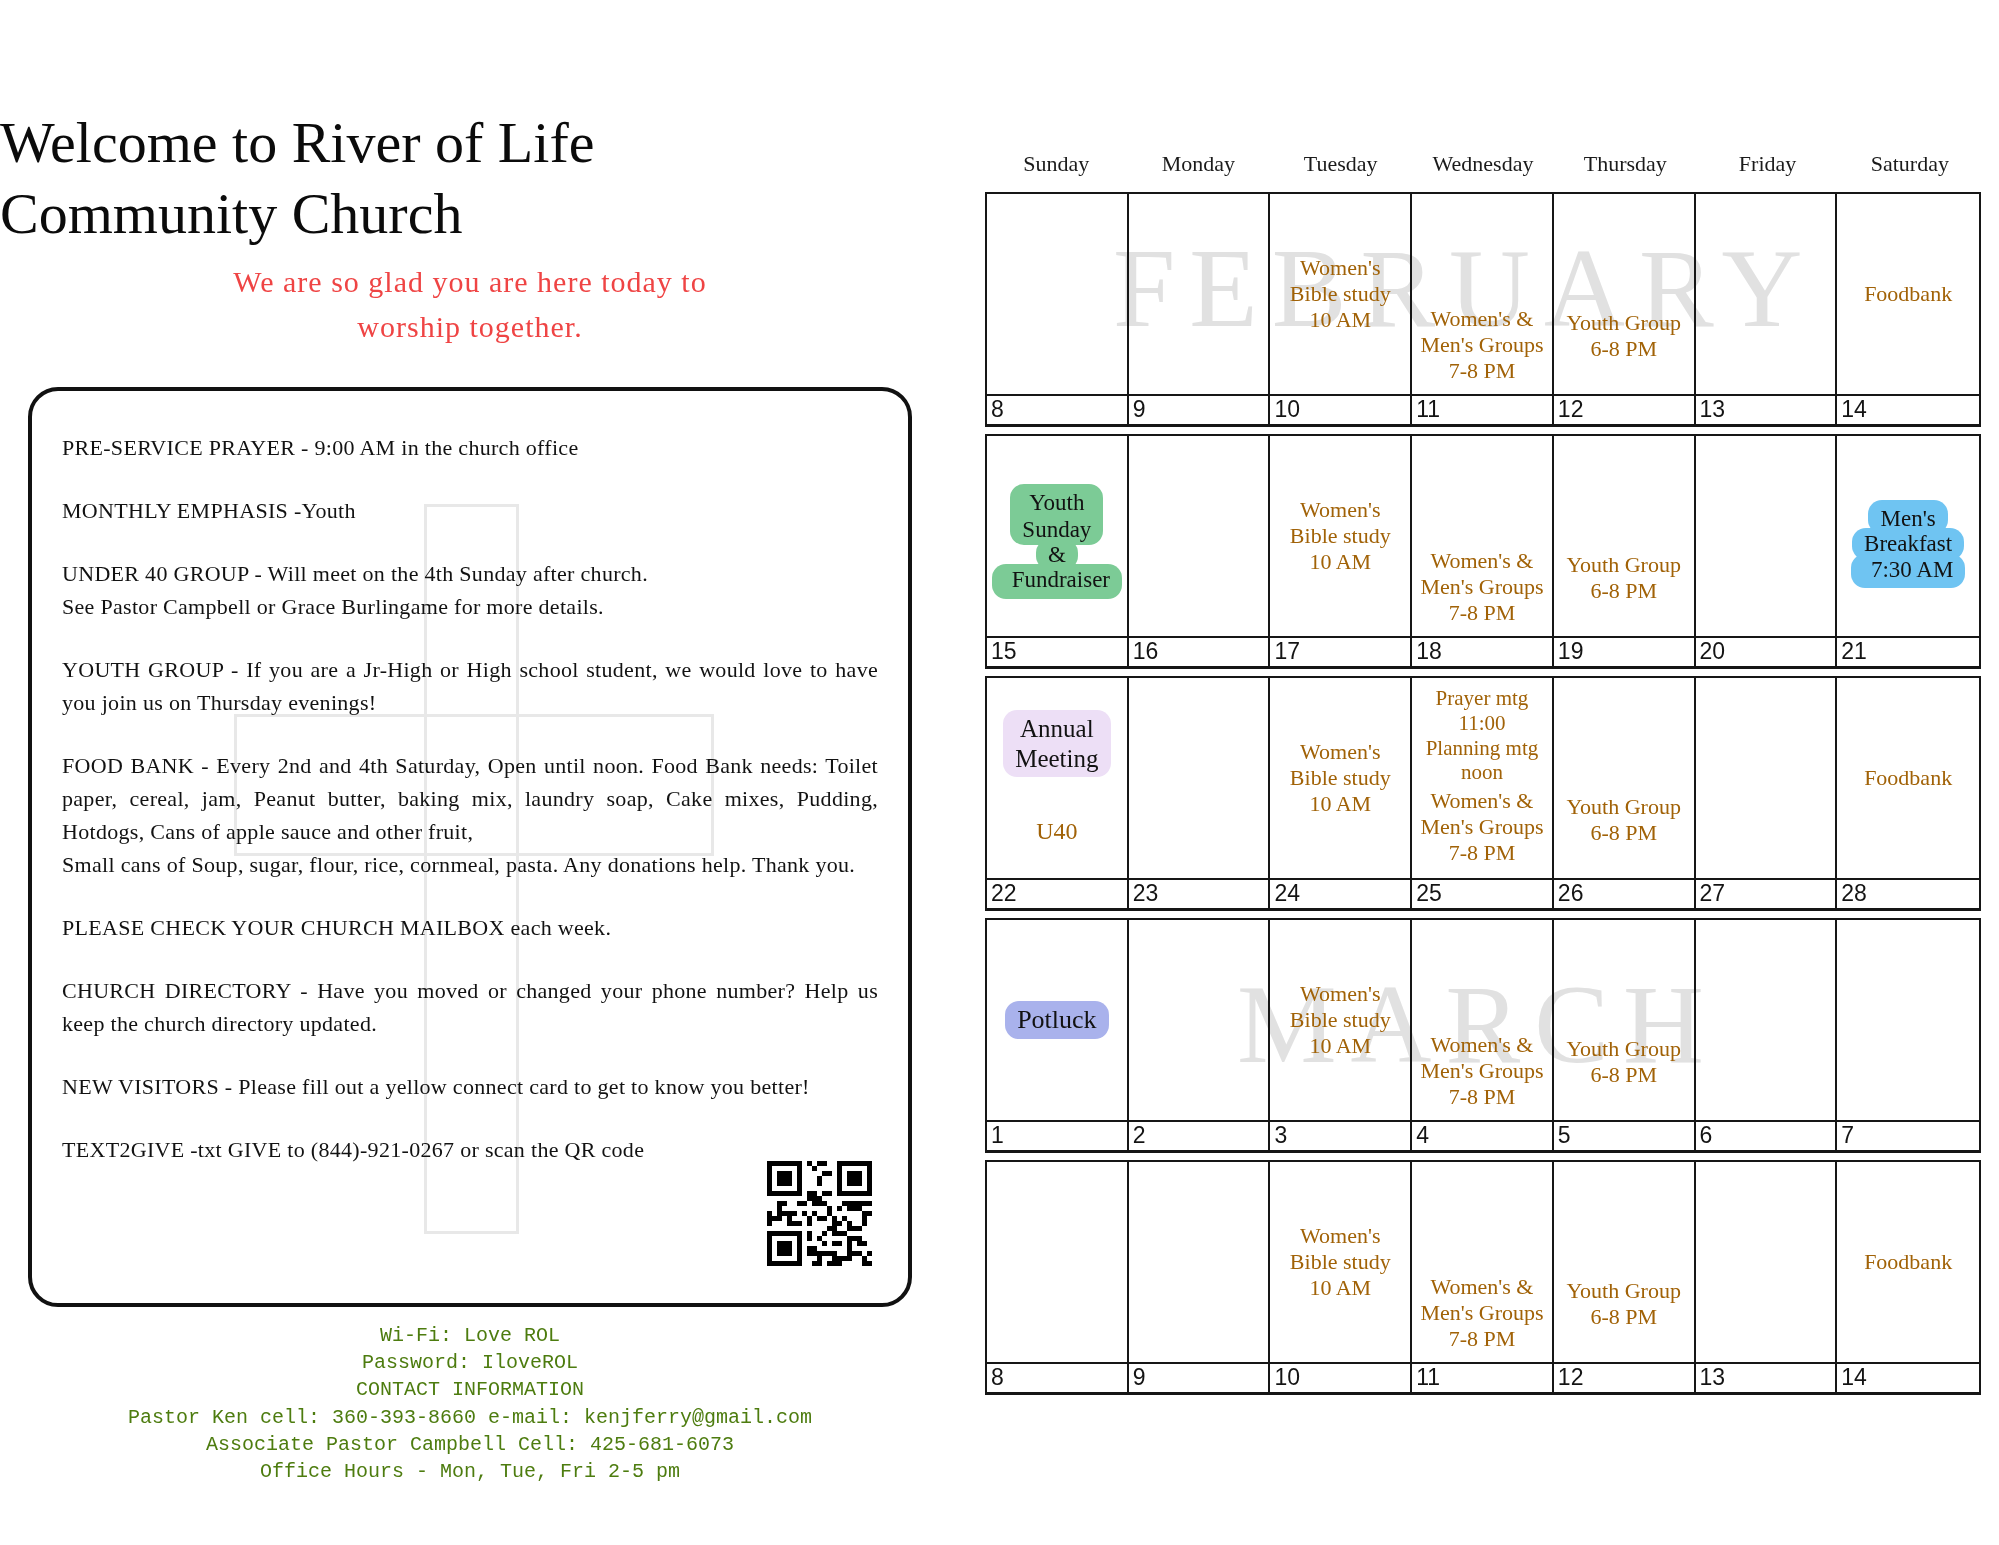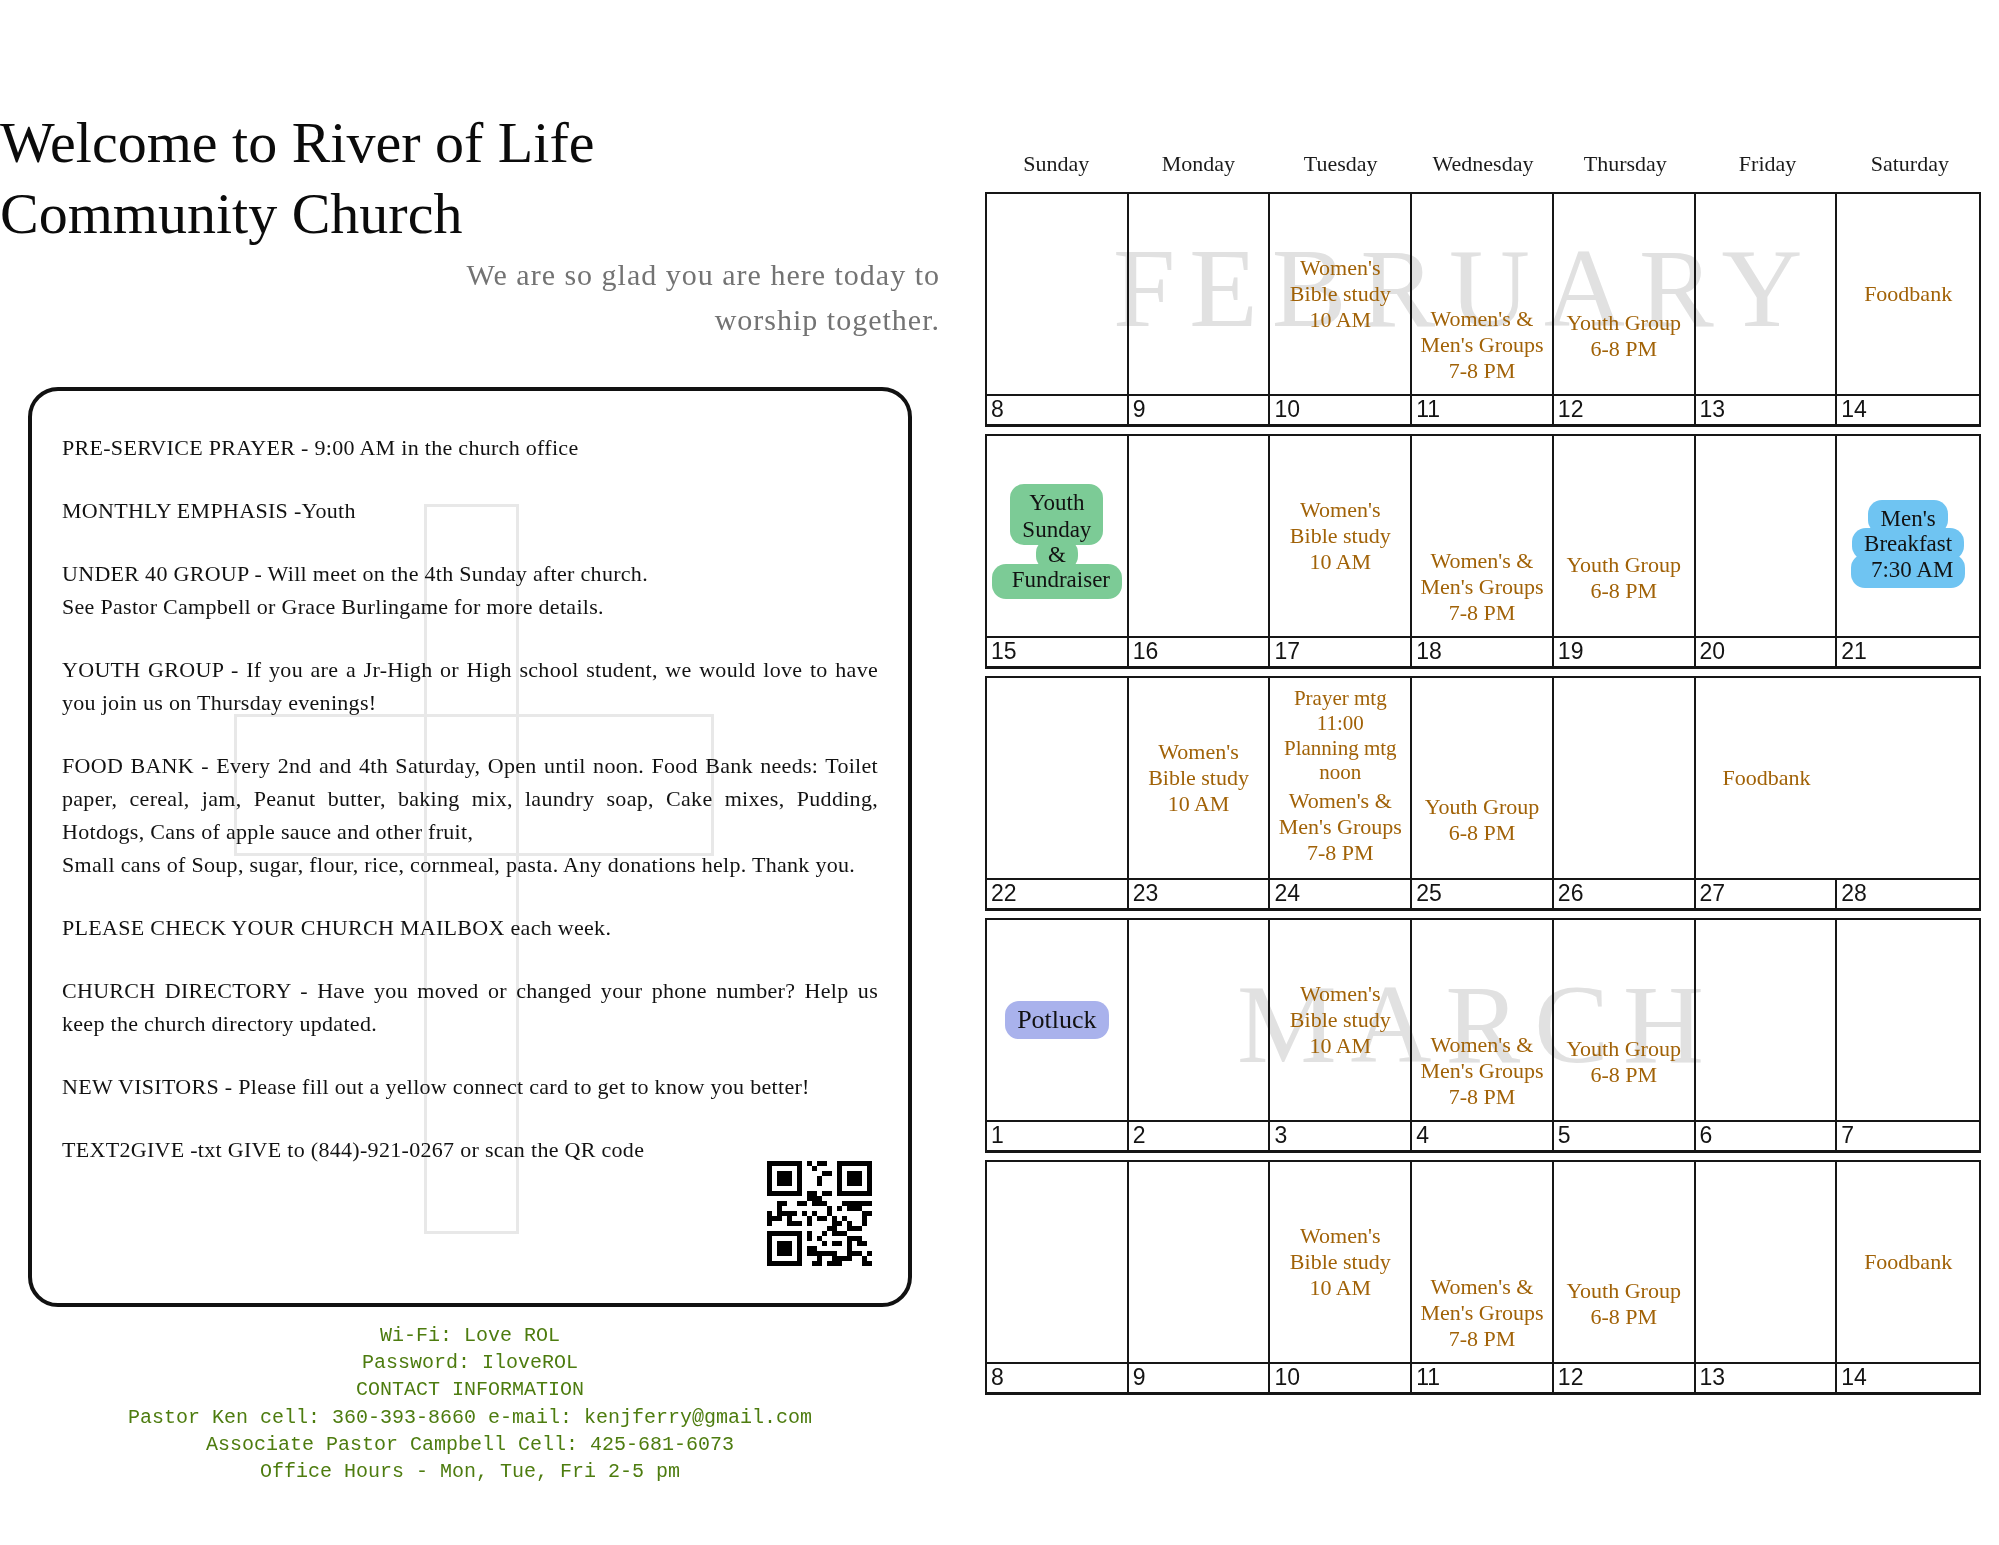--- a/index.html
+++ b/index.html
@@ -2,21 +2,21 @@
 <html><head>
 <meta charset="utf-8">
 <style>
   html,body{margin:0;padding:0;background:#ffffff;}
   body{width:1999px;height:1545px;position:relative;font-family:"Liberation Serif",serif;color:#121212;overflow:hidden;}
   .pre{white-space:pre-line;}
 
   
   .left-page{position:absolute;left:0;top:0;width:945px;height:1545px;}
   .title{width:940px;text-align:left;margin-top:108px;font-size:58px;line-height:1.22;color:#0b0b0b;}
-  .subtitle{width:940px;text-align:right;margin-top:2px;font-size:30px;line-height:1.5;letter-spacing:1px;color:#737373;}
+  .subtitle{width:940px;text-align:center;margin-top:9px;font-size:30px;line-height:1.5;letter-spacing:1px;color:#ef4444;}
 
   .ann-box{position:absolute;left:28px;top:387px;width:884px;height:920px;border:4px solid #111;border-radius:30px;box-sizing:border-box;padding:40px 30px 0 30px;}
   .cross-v{position:absolute;left:392px;top:113px;width:95px;height:730px;border:3px solid #e8e8e8;box-sizing:border-box;}
   .cross-h{position:absolute;left:202px;top:323px;width:480px;height:142px;border:3px solid #e8e8e8;box-sizing:border-box;}
   .ann-box p{position:relative;z-index:2;margin:0 0 30px 0;font-size:22px;line-height:1.5;letter-spacing:.3px;white-space:pre-line;}
   .ann-box p.just{text-align:justify;}
   .qr{position:absolute;right:36px;top:770px;width:105px;height:105px;z-index:3;}
 
   .footer{position:absolute;left:0;top:1322px;width:940px;text-align:center;font-size:20px;line-height:1.36;color:#4d7c0f;font-family:Liberation Mono, monospace;}
 
@@ -297,20 +297,25 @@
       <div class="date">17</div>
       <div class="date">18</div>
       <div class="date">19</div>
       <div class="date">20</div>
       <div class="date">21</div>
     </div>
   </div>
 
   <div class="week">
     <div class="evrow">
+      <div class="cell ev-center">
+        <span class="hl annual" style="background-color: rgb(237, 223, 246);">Annual
+Meeting</span>
+        <div class="ev u40">U40</div>
+      </div>
       <div class="cell"></div>
       <div class="cell ev-center">
           <div class="ev">Women's
 Bible study
 10 AM</div>
         </div>
       <div class="cell ev-split">
         <div class="ev ev-sm">Prayer mtg
 11:00
 Planning mtg

